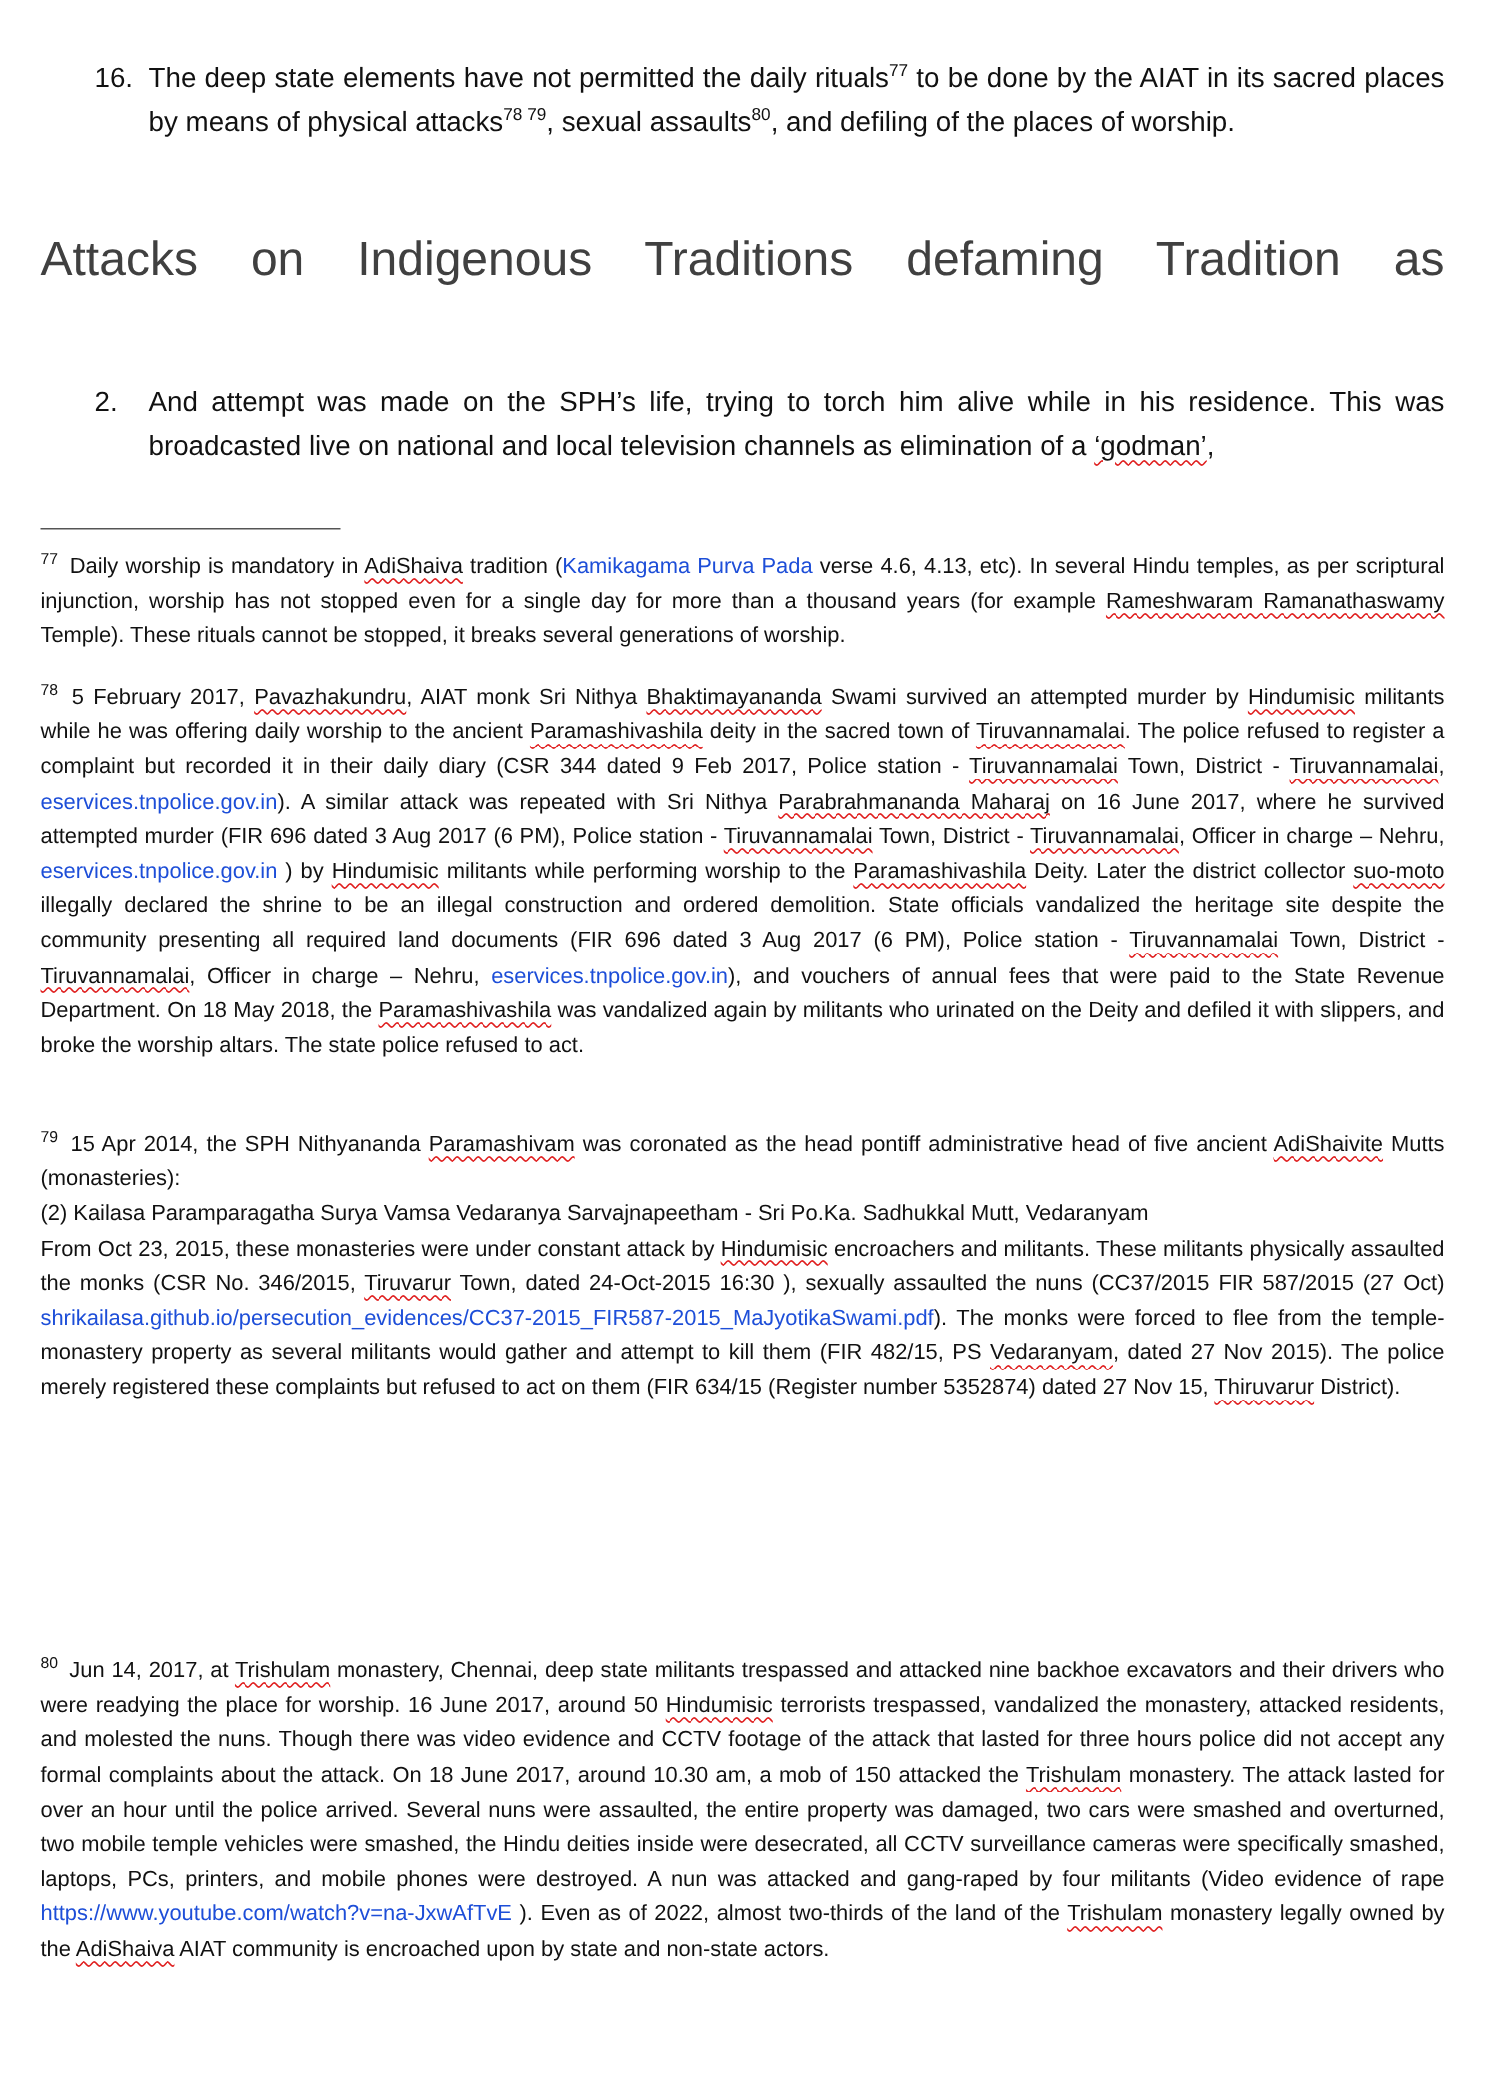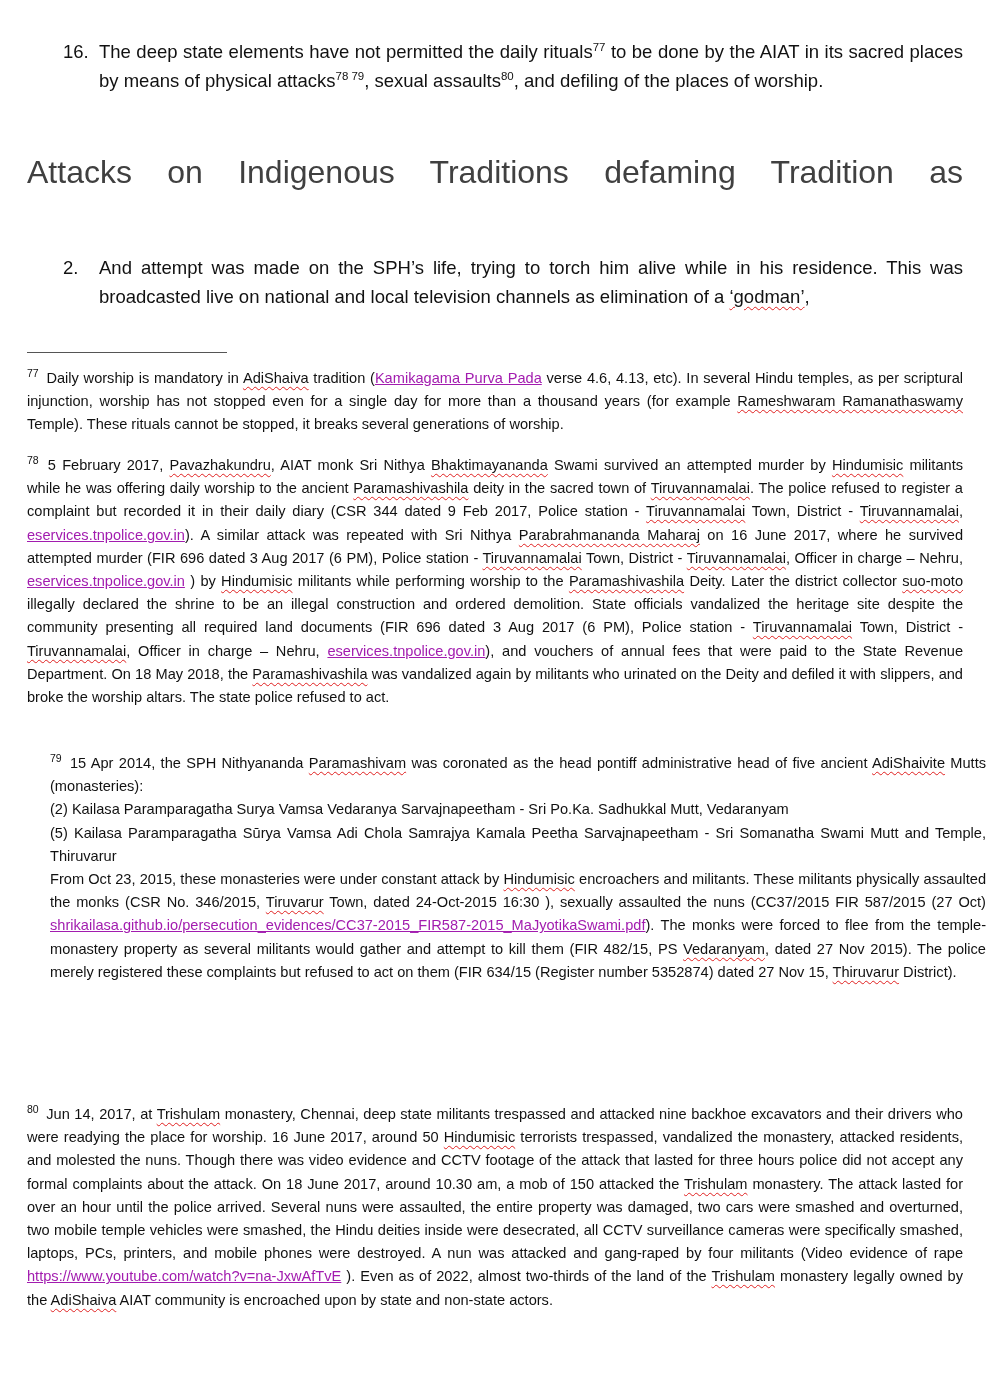--- a/index.html
+++ b/index.html
@@ -3,21 +3,21 @@
 <meta charset="utf-8">
 <style>
   html, body { margin: 0; padding: 0; background: #ffffff; }
   body {
     width: 1004px; height: 1386px; overflow: hidden; position: relative;
     font-family: "Liberation Sans", "DejaVu Sans", sans-serif;
     color: #111111;
   }
   .page { position: absolute; left: 0; top: 0; width: 1004px; height: 1386px; }
   .sup { font-size: 0.62em; vertical-align: super; line-height: 0; }
-  .link { color: #a21caf; text-decoration: underline; }
+  .link { color: #1d4ed8; }
   .spell { text-decoration: underline wavy #e02020; text-decoration-thickness: 1px; text-underline-offset: 3px; }
 
   
   .item {
     position: absolute; left: 63px; width: 900px;
     font-size: 18.5px; line-height: 29px; text-align: justify;
   }
   .item .num { position: absolute; left: 0; top: 0; width: 36px; }
   .item .txt { margin-left: 36px; display: block; }
   #item16 { top: 37px; }
@@ -35,21 +35,21 @@
     border-top: 1px solid #555555;
   }
 
   .fn {
     position: absolute; left: 27px; width: 936px;
     font-size: 14.6px; line-height: 23.2px; text-align: justify;
   }
   .fn .fnsup { font-size: 0.72em; vertical-align: super; line-height: 0; margin-right: 3px; }
   #fn77 { top: 367px; }
   #fn78 { top: 454px; }
-  #fn79 { top: 752px; margin-left: 23px; }
+  #fn79 { top: 752px; }
   #fn80 { top: 1103px; }
   .fn .block { display: block; text-align: left; }
   .fn .just { display: block; text-align: justify; }
 </style>
 </head>
 <body>
 
 <div class="page">
 
   <div class="item" id="item16">
@@ -68,19 +68,18 @@
 
   <div class="separator"></div>
 
   <div class="fn" id="fn77"><span class="fnsup">77</span><span> Daily worship is mandatory in </span><span class="spell">AdiShaiva</span><span> tradition (</span><span class="link">Kamikagama Purva Pada</span><span> verse 4.6, 4.13, etc). In several Hindu temples, as per scriptural injunction, worship has not stopped even for a single day for more than a thousand years (for example </span><span class="spell">Rameshwaram Ramanathaswamy</span><span> Temple). These rituals cannot be stopped, it breaks several generations of worship.</span></div>
 
   <div class="fn" id="fn78"><span class="fnsup">78</span><span> 5 February 2017, </span><span class="spell">Pavazhakundru</span><span>, AIAT monk Sri Nithya </span><span class="spell">Bhaktimayananda</span><span> Swami survived an attempted murder by </span><span class="spell">Hindumisic</span><span> militants while he was offering daily worship to the ancient </span><span class="spell">Paramashivashila</span><span> deity in the sacred town of </span><span class="spell">Tiruvannamalai</span><span>. The police refused to register a complaint but recorded it in their daily diary (CSR 344 dated 9 Feb 2017, Police station - </span><span class="spell">Tiruvannamalai</span><span> Town, District - </span><span class="spell">Tiruvannamalai</span><span>, </span><span class="link">eservices.tnpolice.gov.in</span><span>). A similar attack was repeated with Sri Nithya </span><span class="spell">Parabrahmananda Maharaj</span><span> on 16 June 2017, where he survived attempted murder (FIR 696 dated 3 Aug 2017 (6 PM), Police station - </span><span class="spell">Tiruvannamalai</span><span> Town, District - </span><span class="spell">Tiruvannamalai</span><span>, Officer in charge – Nehru, </span><span class="link">eservices.tnpolice.gov.in</span><span> ) by </span><span class="spell">Hindumisic</span><span> militants while performing worship to the </span><span class="spell">Paramashivashila</span><span> Deity. Later the district collector </span><span class="spell">suo-moto</span><span> illegally declared the shrine to be an illegal construction and ordered demolition. State officials vandalized the heritage site despite the community presenting all required land documents (FIR 696 dated 3 Aug 2017 (6 PM), Police station - </span><span class="spell">Tiruvannamalai</span><span> Town, District - </span><span class="spell">Tiruvannamalai</span><span>, Officer in charge – Nehru, </span><span class="link">eservices.tnpolice.gov.in</span><span>), and vouchers of annual fees that were paid to the State Revenue Department. On 18 May 2018, the </span><span class="spell">Paramashivashila</span><span> was vandalized again by militants who urinated on the Deity and defiled it with slippers, and broke the worship altars. The state police refused to act.</span></div>
 
   <div class="fn" id="fn79">
     <span class="just"><span class="fnsup">79</span><span> 15 Apr 2014, the SPH Nithyananda </span><span class="spell">Paramashivam</span><span> was coronated as the head pontiff administrative head of five ancient </span><span class="spell">AdiShaivite</span><span> Mutts (monasteries):</span></span>
     <span class="block">(2) Kailasa Paramparagatha Surya Vamsa Vedaranya Sarvajnapeetham - Sri Po.Ka. Sadhukkal Mutt, Vedaranyam</span>
-    <span class="just">(5) Kailasa Paramparagatha Sūrya Vamsa Adi Chola Samrajya Kamala Peetha Sarvajnapeetham - Sri Somanatha Swami Mutt and Temple, Thiruvarur</span>
     <span class="just"><span>From Oct 23, 2015, these monasteries were under constant attack by </span><span class="spell">Hindumisic</span><span> encroachers and militants. These militants physically assaulted the monks (CSR No. 346/2015, </span><span class="spell">Tiruvarur</span><span> Town, dated 24-Oct-2015 16:30 ),   sexually assaulted the nuns (CC37/2015 FIR 587/2015 (27 Oct) </span><span class="link">shrikailasa.github.io/persecution_evidences/CC37-2015_FIR587-2015_MaJyotikaSwami.pdf</span><span>). The monks were forced to flee from the temple-monastery property as several militants would gather and attempt to kill them (FIR 482/15, PS </span><span class="spell">Vedaranyam</span><span>, dated 27 Nov 2015). The police merely registered these complaints but refused to act on them (FIR 634/15 (Register number 5352874) dated 27 Nov 15, </span><span class="spell">Thiruvarur</span><span> District).</span></span>
   </div>
 
   <div class="fn" id="fn80"><span class="fnsup">80</span><span> Jun 14, 2017, at </span><span class="spell">Trishulam</span><span> monastery, Chennai, deep state militants trespassed and attacked nine backhoe excavators and their drivers who were readying the place for worship. 16 June 2017, around 50 </span><span class="spell">Hindumisic</span><span> terrorists trespassed, vandalized the monastery, attacked residents, and molested the nuns. Though there was video evidence and CCTV footage of the attack that lasted for three hours police did not accept any formal complaints about the attack. On 18 June 2017, around 10.30 am, a mob of 150 attacked the </span><span class="spell">Trishulam</span><span> monastery.   The attack lasted for over an hour until the police arrived. Several nuns were assaulted, the entire property was damaged, two cars were smashed and overturned, two mobile temple vehicles were smashed, the Hindu deities inside were desecrated, all CCTV surveillance cameras were specifically smashed, laptops, PCs, printers, and mobile phones were destroyed. A nun was attacked and gang-raped by four militants (Video evidence of rape </span><span class="link">https://www.youtube.com/watch?v=na-JxwAfTvE</span><span> ). Even as of 2022, almost two-thirds of the land of the </span><span class="spell">Trishulam</span><span> monastery legally owned by the </span><span class="spell">AdiShaiva</span><span> AIAT community is encroached upon by state and non-state actors.</span></div>
 
 </div>
 
 </body></html>

